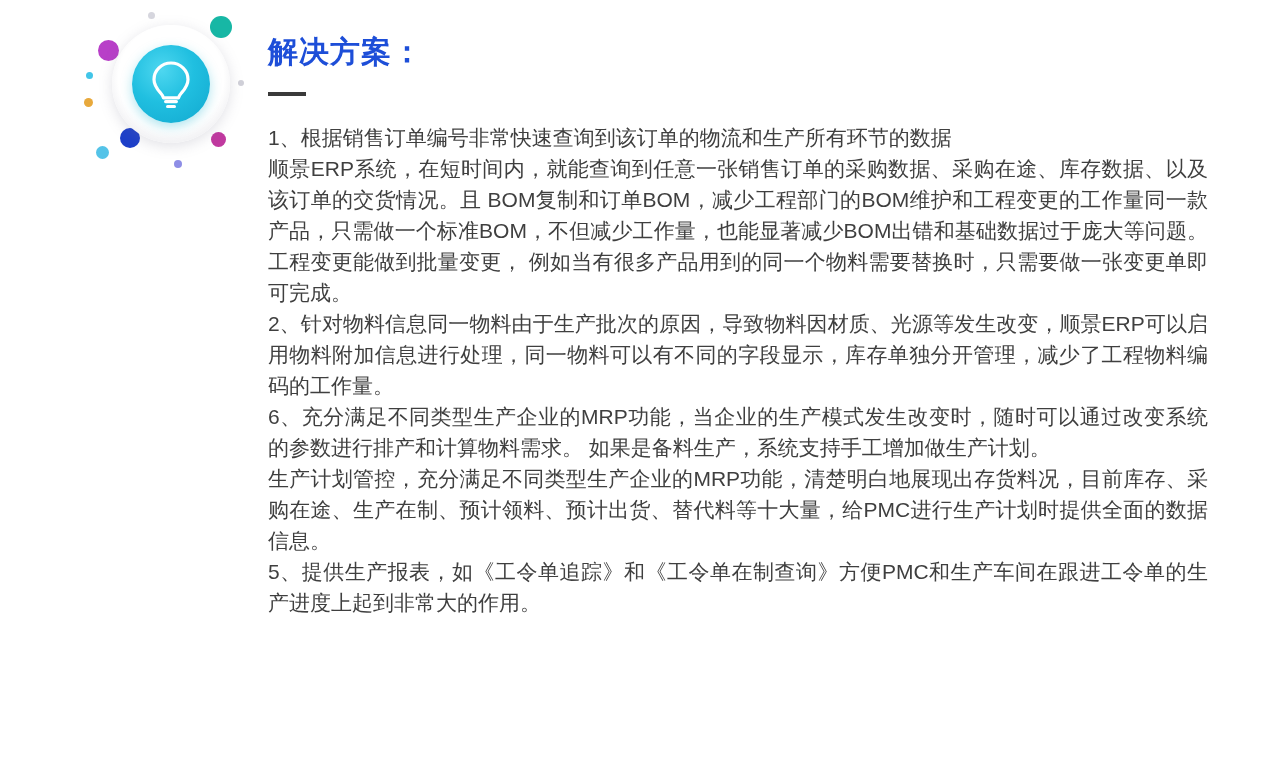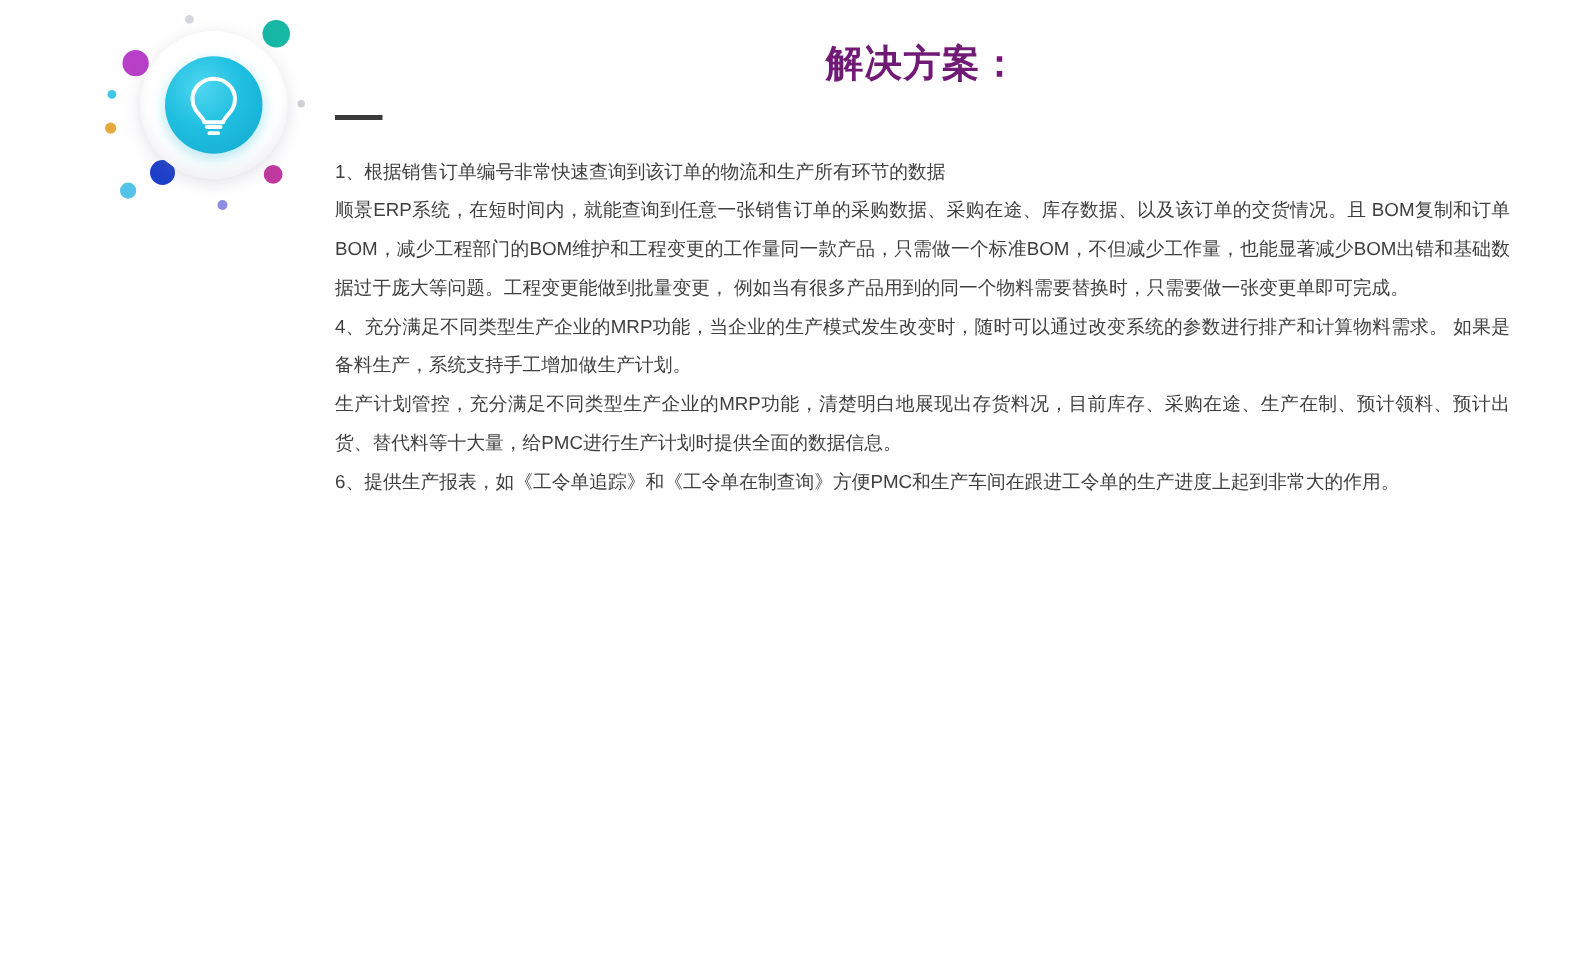--- a/index.html
+++ b/index.html
@@ -77,34 +77,33 @@
   
   .content {
     position: absolute;
     left: 268px;
     top: 34px;
     width: 940px;
   }
   .heading {
     font-size: 30px;
     font-weight: bold;
-    color: #701a75;
+    color: #1d4ed8;
     letter-spacing: 1px;
     margin: 0 0 22px 0;
     line-height: 1.2;
-    text-align: center;
   }
   .rule {
     width: 38px;
     height: 4px;
     background: #3a3a3a;
     margin: 0 0 26px 0;
   }
   .body-text {
-    font-size: 15px;
+    font-size: 21px;
     line-height: 31px;
     color: #3f3f3f;
   }
   .para {
     margin: 0;
     text-align: justify;
     text-justify: inter-ideograph;
   }
 </style>
 </head>
@@ -133,19 +132,20 @@
       </svg>
     </div>
   </div>
 
   <div class="content">
     <h1 class="heading">解决方案：</h1>
     <div class="rule"></div>
     <div class="body-text">
       <p class="para">1、根据销售订单编号非常快速查询到该订单的物流和生产所有环节的数据</p>
       <p class="para">顺景ERP系统，在短时间内，就能查询到任意一张销售订单的采购数据、采购在途、库存数据、以及该订单的交货情况。且 BOM复制和订单BOM，减少工程部门的BOM维护和工程变更的工作量同一款产品，只需做一个标准BOM，不但减少工作量，也能显著减少BOM出错和基础数据过于庞大等问题。工程变更能做到批量变更， 例如当有很多产品用到的同一个物料需要替换时，只需要做一张变更单即可完成。</p>
-      <p class="para">4、充分满足不同类型生产企业的MRP功能，当企业的生产模式发生改变时，随时可以通过改变系统的参数进行排产和计算物料需求。 如果是备料生产，系统支持手工增加做生产计划。</p>
+      <p class="para">2、针对物料信息同一物料由于生产批次的原因，导致物料因材质、光源等发生改变，顺景ERP可以启用物料附加信息进行处理，同一物料可以有不同的字段显示，库存单独分开管理，减少了工程物料编码的工作量。</p>
+      <p class="para">6、充分满足不同类型生产企业的MRP功能，当企业的生产模式发生改变时，随时可以通过改变系统的参数进行排产和计算物料需求。 如果是备料生产，系统支持手工增加做生产计划。</p>
       <p class="para">生产计划管控，充分满足不同类型生产企业的MRP功能，清楚明白地展现出存货料况，目前库存、采购在途、生产在制、预计领料、预计出货、替代料等十大量，给PMC进行生产计划时提供全面的数据信息。</p>
-      <p class="para">6、提供生产报表，如《工令单追踪》和《工令单在制查询》方便PMC和生产车间在跟进工令单的生产进度上起到非常大的作用。</p>
+      <p class="para">5、提供生产报表，如《工令单追踪》和《工令单在制查询》方便PMC和生产车间在跟进工令单的生产进度上起到非常大的作用。</p>
     </div>
   </div>
 
 </div>
 
 </body></html>

